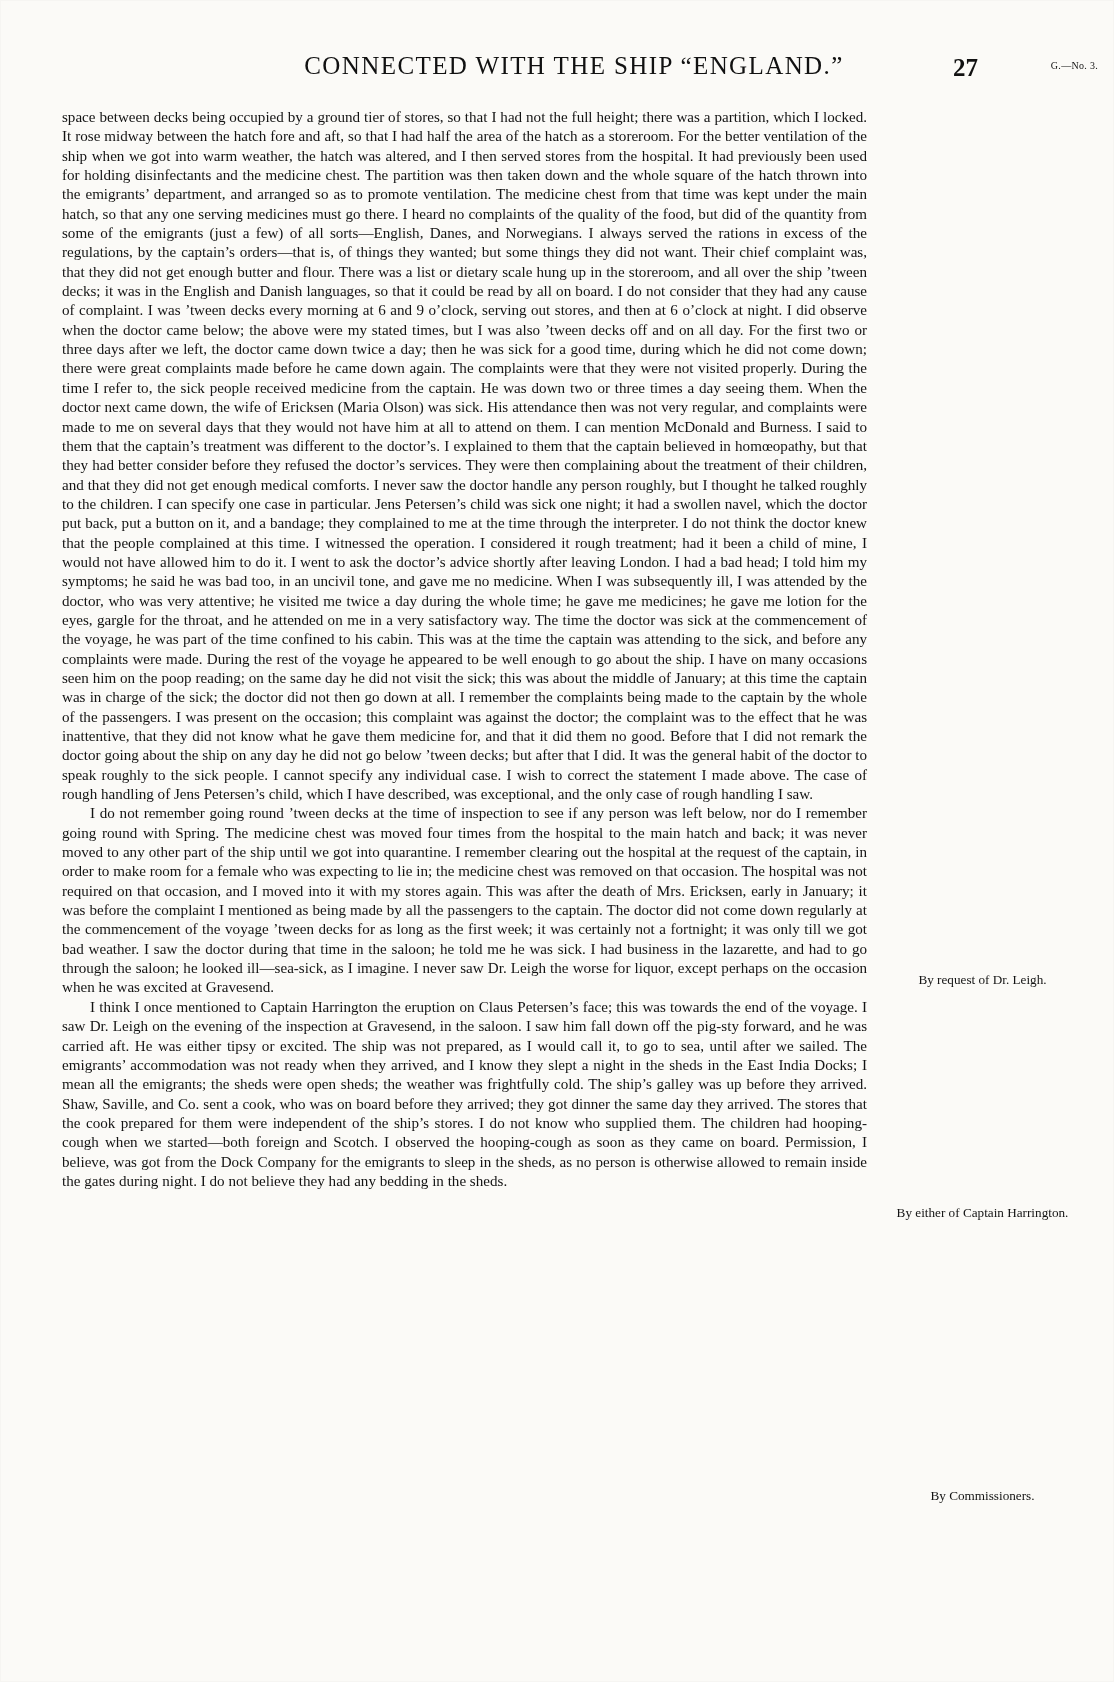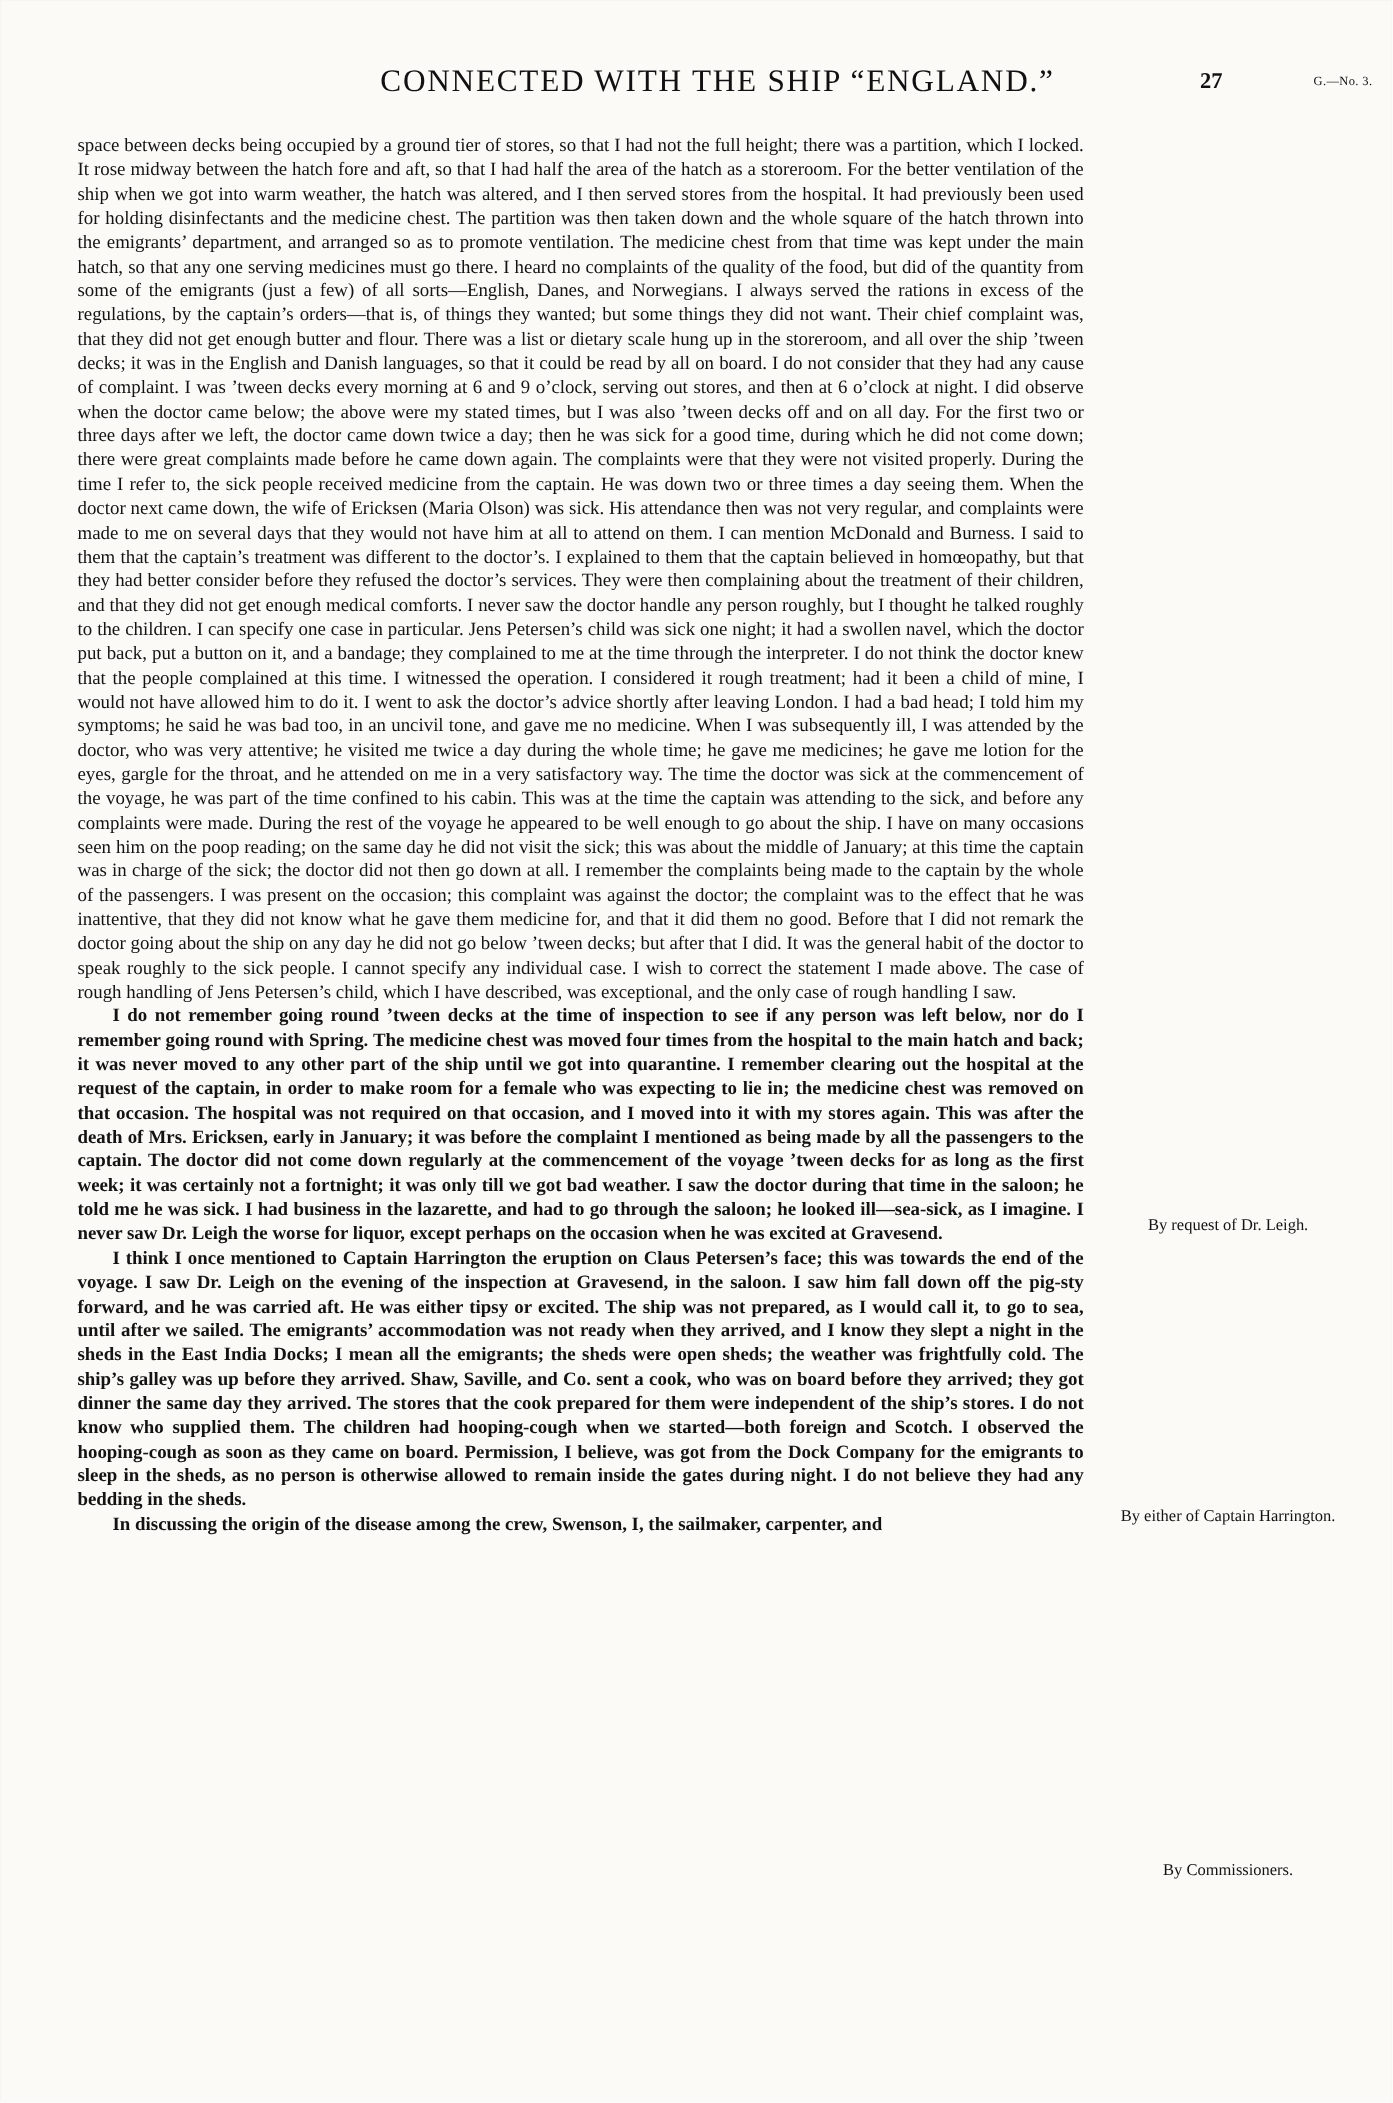--- a/index.html
+++ b/index.html
@@ -37,21 +37,21 @@
     letter-spacing: 1.4px;
     font-family: "Liberation Serif", serif;
     color: #111;
     padding-left: 10px;
     box-sizing: border-box;
   }
   .page-number {
     position: absolute;
     right: 148px;
     top: 2px;
-    font-size: 18px;
+    font-size: 25px;
     font-weight: bold;
     color: #111;
   }
   .doc-ref {
     position: absolute;
     right: 28px;
     top: 8px;
     font-size: 10px;
     color: #111;
     letter-spacing: 0.3px;
@@ -65,21 +65,20 @@
     line-height: 19.35px;
     text-align: justify;
     text-justify: inter-word;
     color: #131313;
   }
   .body-col p {
     margin: 0;
   }
   .body-col p.indent {
     text-indent: 28px;
-    font-weight: bold;
   }
   .margin-notes {
     position: absolute;
     left: 880px;
     top: 108px;
     width: 210px;
     font-size: 13.2px;
     line-height: 16.5px;
     color: #131313;
   }
@@ -107,21 +106,20 @@
   <div class="header">
     <div class="header-title">CONNECTED WITH THE SHIP “ENGLAND.”</div>
     <div class="page-number">27</div>
     <div class="doc-ref">G.—No. 3.</div>
   </div>
 
   <div class="body-col">
     <p>space between decks being occupied by a ground tier of stores, so that I had not the full height; there was a partition, which I locked. It rose midway between the hatch fore and aft, so that I had half the area of the hatch as a storeroom. For the better ventilation of the ship when we got into warm weather, the hatch was altered, and I then served stores from the hospital. It had previously been used for holding disinfectants and the medicine chest. The partition was then taken down and the whole square of the hatch thrown into the emigrants’ department, and arranged so as to promote ventilation. The medicine chest from that time was kept under the main hatch, so that any one serving medicines must go there. I heard no complaints of the quality of the food, but did of the quantity from some of the emigrants (just a few) of all sorts—English, Danes, and Norwegians. I always served the rations in excess of the regulations, by the captain’s orders—that is, of things they wanted; but some things they did not want. Their chief complaint was, that they did not get enough butter and flour. There was a list or dietary scale hung up in the storeroom, and all over the ship ’tween decks; it was in the English and Danish languages, so that it could be read by all on board. I do not consider that they had any cause of complaint. I was ’tween decks every morning at 6 and 9 o’clock, serving out stores, and then at 6 o’clock at night. I did observe when the doctor came below; the above were my stated times, but I was also ’tween decks off and on all day. For the first two or three days after we left, the doctor came down twice a day; then he was sick for a good time, during which he did not come down; there were great complaints made before he came down again. The complaints were that they were not visited properly. During the time I refer to, the sick people received medicine from the captain. He was down two or three times a day seeing them. When the doctor next came down, the wife of Ericksen (Maria Olson) was sick. His attendance then was not very regular, and complaints were made to me on several days that they would not have him at all to attend on them. I can mention McDonald and Burness. I said to them that the captain’s treatment was different to the doctor’s. I explained to them that the captain believed in homœopathy, but that they had better consider before they refused the doctor’s services. They were then complaining about the treatment of their children, and that they did not get enough medical comforts. I never saw the doctor handle any person roughly, but I thought he talked roughly to the children. I can specify one case in particular. Jens Petersen’s child was sick one night; it had a swollen navel, which the doctor put back, put a button on it, and a bandage; they complained to me at the time through the interpreter. I do not think the doctor knew that the people complained at this time. I witnessed the operation. I considered it rough treatment; had it been a child of mine, I would not have allowed him to do it. I went to ask the doctor’s advice shortly after leaving London. I had a bad head; I told him my symptoms; he said he was bad too, in an uncivil tone, and gave me no medicine. When I was subsequently ill, I was attended by the doctor, who was very attentive; he visited me twice a day during the whole time; he gave me medicines; he gave me lotion for the eyes, gargle for the throat, and he attended on me in a very satisfactory way. The time the doctor was sick at the commencement of the voyage, he was part of the time confined to his cabin. This was at the time the captain was attending to the sick, and before any complaints were made. During the rest of the voyage he appeared to be well enough to go about the ship. I have on many occasions seen him on the poop reading; on the same day he did not visit the sick; this was about the middle of January; at this time the captain was in charge of the sick; the doctor did not then go down at all. I remember the complaints being made to the captain by the whole of the passengers. I was present on the occasion; this complaint was against the doctor; the complaint was to the effect that he was inattentive, that they did not know what he gave them medicine for, and that it did them no good. Before that I did not remark the doctor going about the ship on any day he did not go below ’tween decks; but after that I did. It was the general habit of the doctor to speak roughly to the sick people. I cannot specify any individual case. I wish to correct the statement I made above. The case of rough handling of Jens Petersen’s child, which I have described, was exceptional, and the only case of rough handling I saw.</p>
     <p class="indent">I do not remember going round ’tween decks at the time of inspection to see if any person was left below, nor do I remember going round with Spring. The medicine chest was moved four times from the hospital to the main hatch and back; it was never moved to any other part of the ship until we got into quarantine. I remember clearing out the hospital at the request of the captain, in order to make room for a female who was expecting to lie in; the medicine chest was removed on that occasion. The hospital was not required on that occasion, and I moved into it with my stores again. This was after the death of Mrs. Ericksen, early in January; it was before the complaint I mentioned as being made by all the passengers to the captain. The doctor did not come down regularly at the commencement of the voyage ’tween decks for as long as the first week; it was certainly not a fortnight; it was only till we got bad weather. I saw the doctor during that time in the saloon; he told me he was sick. I had business in the lazarette, and had to go through the saloon; he looked ill—sea-sick, as I imagine. I never saw Dr. Leigh the worse for liquor, except perhaps on the occasion when he was excited at Gravesend.</p>
     <p class="indent">I think I once mentioned to Captain Harrington the eruption on Claus Petersen’s face; this was towards the end of the voyage. I saw Dr. Leigh on the evening of the inspection at Gravesend, in the saloon. I saw him fall down off the pig-sty forward, and he was carried aft. He was either tipsy or excited. The ship was not prepared, as I would call it, to go to sea, until after we sailed. The emigrants’ accommodation was not ready when they arrived, and I know they slept a night in the sheds in the East India Docks; I mean all the emigrants; the sheds were open sheds; the weather was frightfully cold. The ship’s galley was up before they arrived. Shaw, Saville, and Co. sent a cook, who was on board before they arrived; they got dinner the same day they arrived. The stores that the cook prepared for them were independent of the ship’s stores. I do not know who supplied them. The children had hooping-cough when we started—both foreign and Scotch. I observed the hooping-cough as soon as they came on board. Permission, I believe, was got from the Dock Company for the emigrants to sleep in the sheds, as no person is otherwise allowed to remain inside the gates during night. I do not believe they had any bedding in the sheds.</p>
-    <p class="indent">In discussing the origin of the disease among the crew, Swenson, I, the sailmaker, carpenter, and</p>
   </div>
 
   <div class="margin-notes">
     <div class="margin-note mn-0">By request of Dr. Leigh.</div>
     <div class="margin-note mn-1">By either of Captain Harrington.</div>
     <div class="margin-note mn-2">By Commissioners.</div>
   </div>
 
   <div class="page-edge"></div>
 </div>

